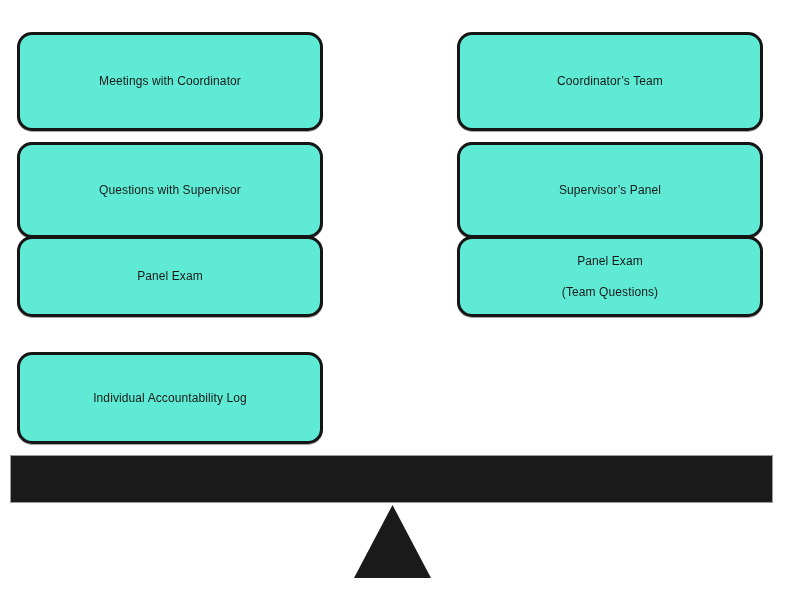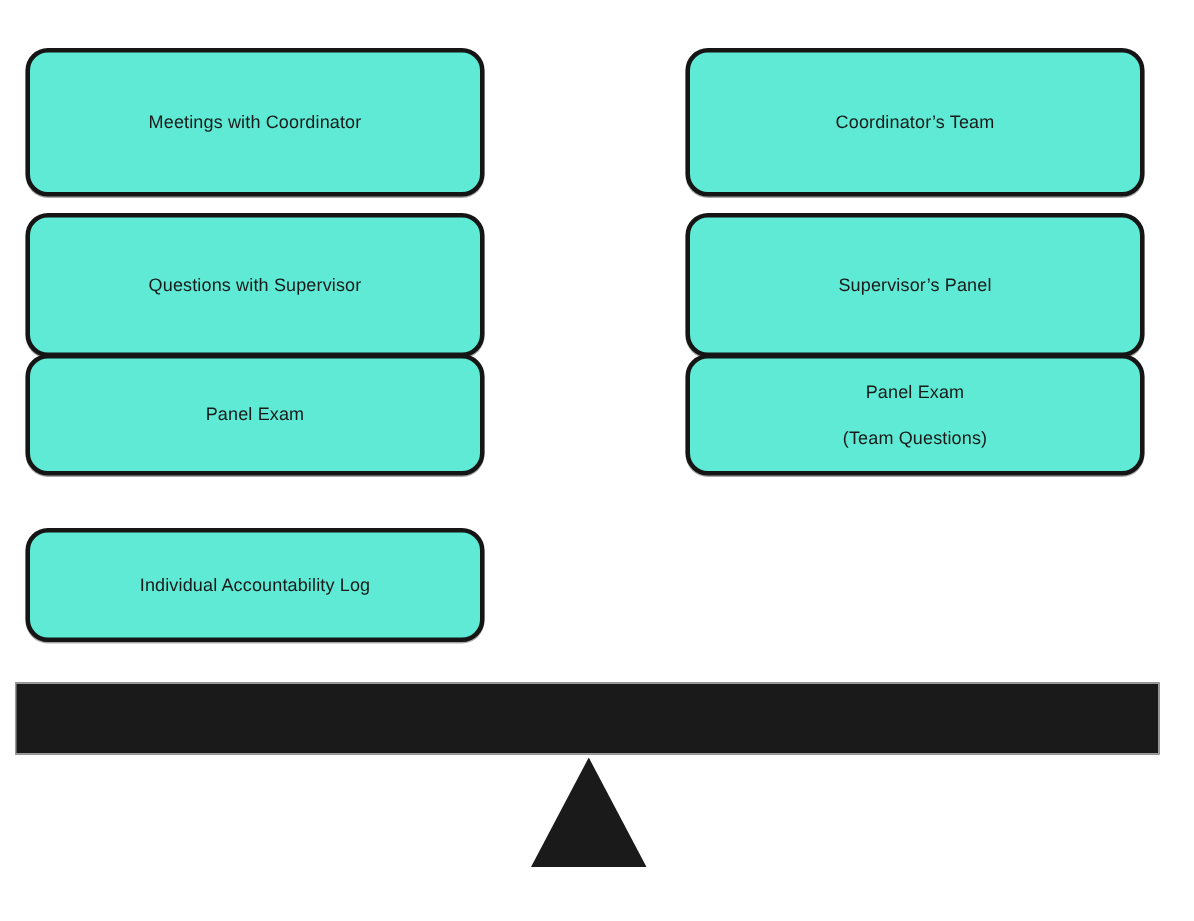--- a/index.html
+++ b/index.html
@@ -46,21 +46,21 @@
   }
 
   
   .col-left  { left: 17px;  width: 306px; }
   
   .col-right { left: 457px; width: 306px; }
 
   .row-1 { top: 32px;  height: 99px; }
   .row-2 { top: 142px; height: 96px; }
   .row-3 { top: 236px; height: 81px; }
-  .row-4 { top: 352px; height: 76px; }
+  .row-4 { top: 352px; height: 92px; }
 
   #balance-beam {
     position: absolute;
     left: 10px;
     top: 455px;
     width: 763px;
     height: 48px;
     background: #1a1a1a;
     border: 1px solid #9b9b9b;
     box-sizing: border-box;

